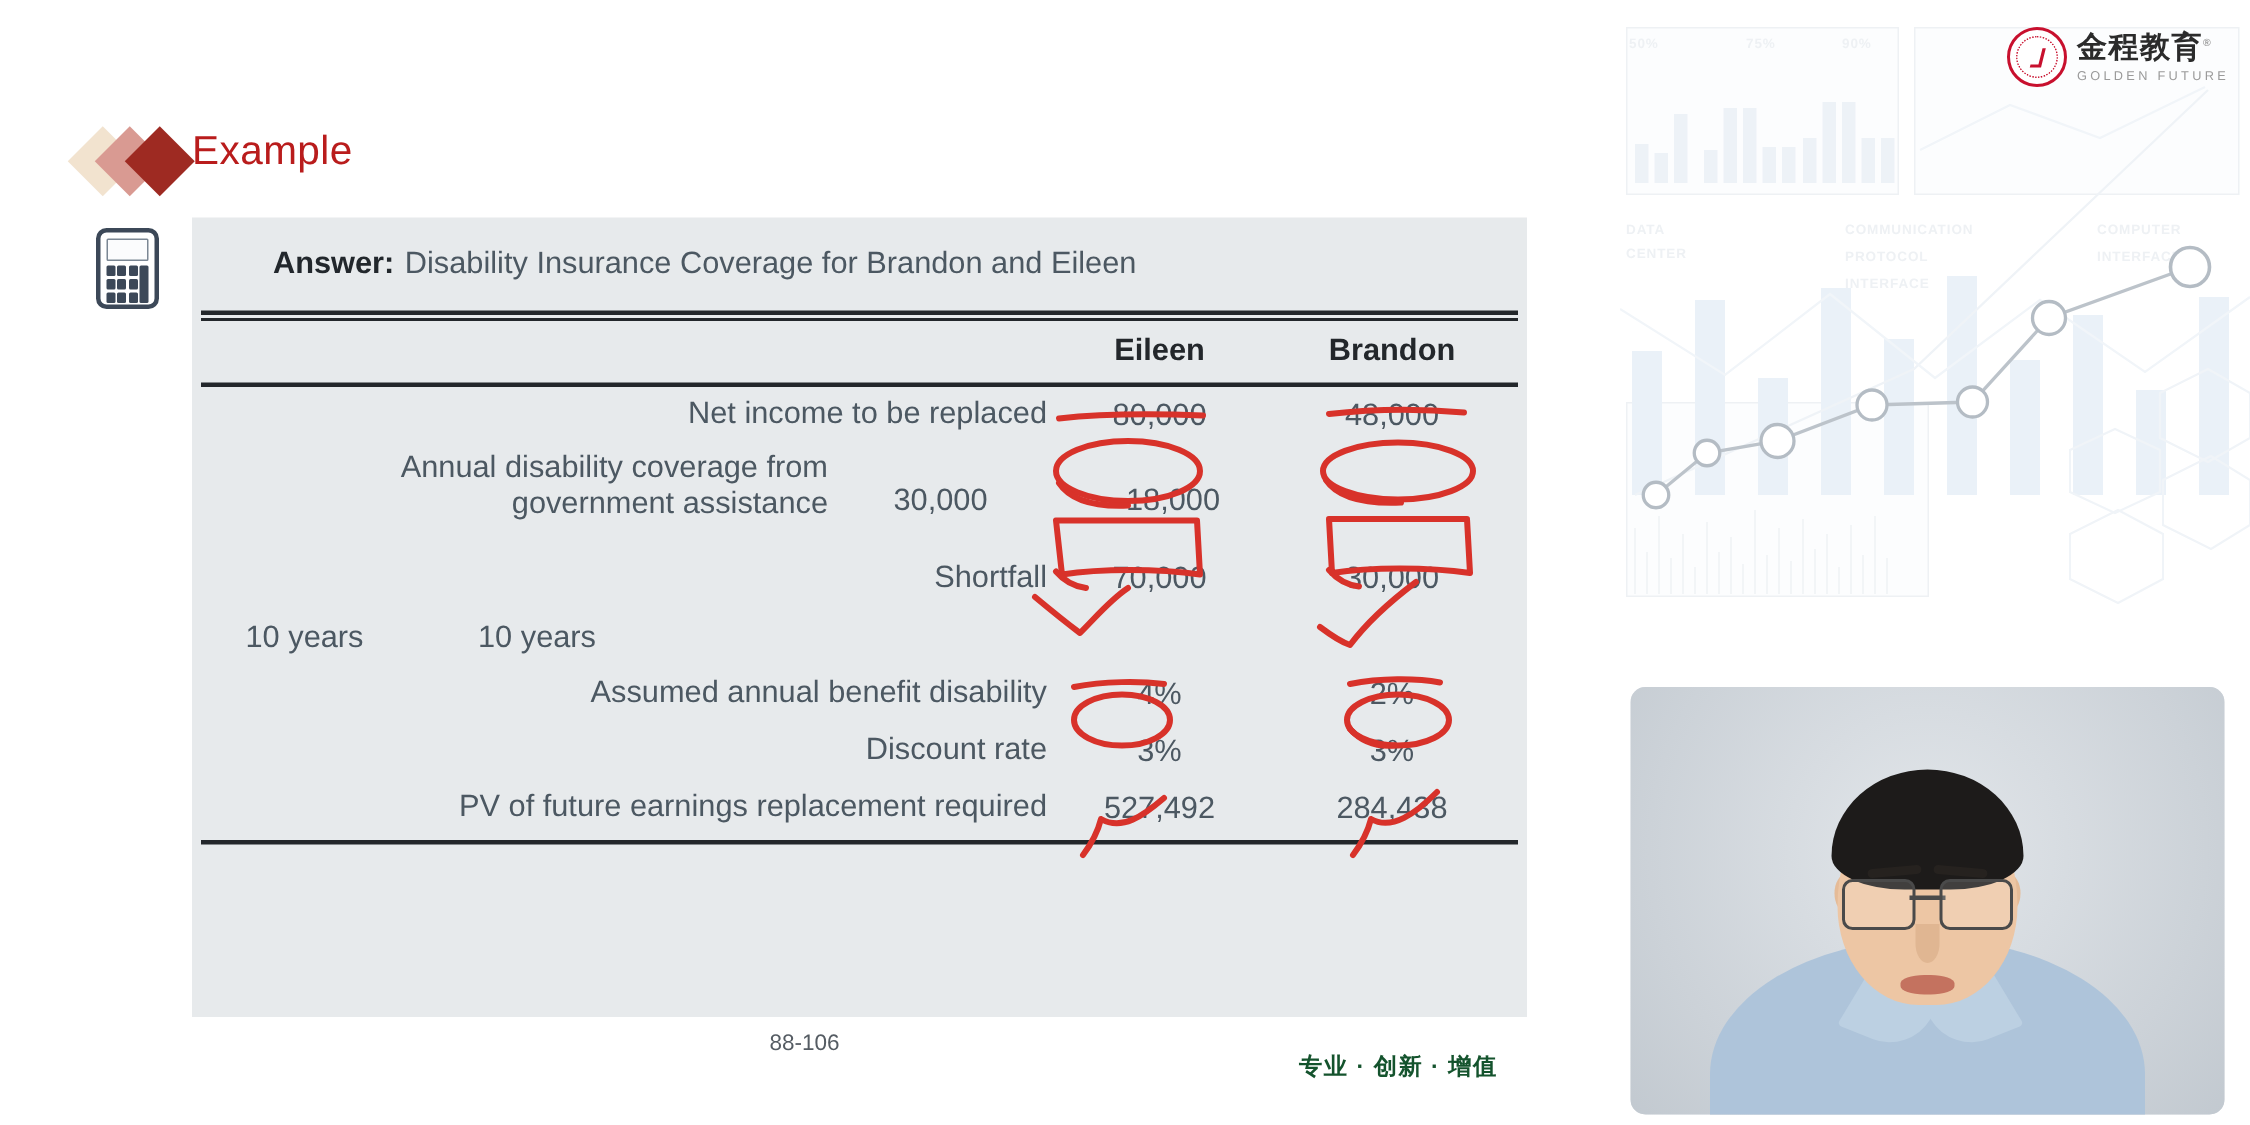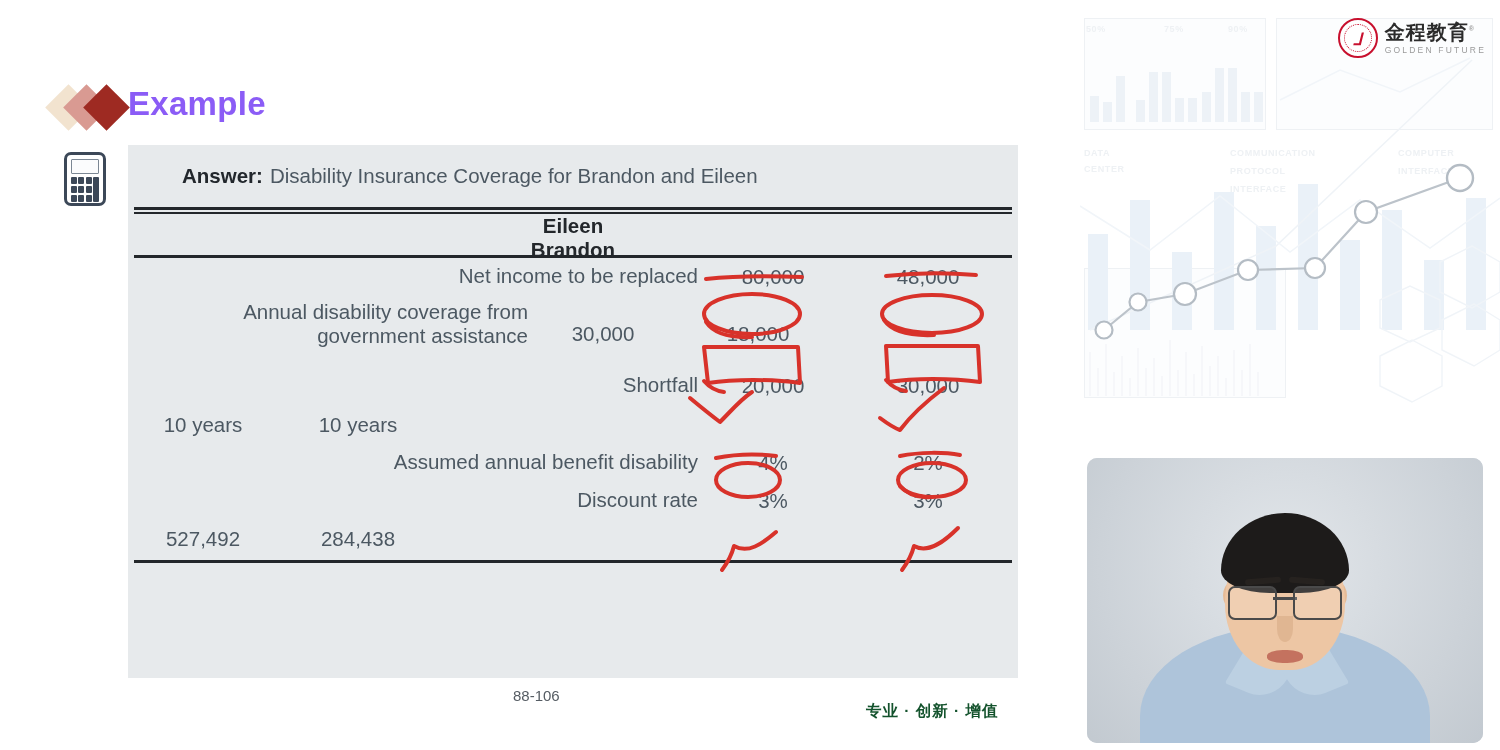--- a/index.html
+++ b/index.html
@@ -16,21 +16,21 @@
   #bg-art .p2{left:196px;top:18px;width:215px;height:110px;}
   #bg-art .p3{left:4px;top:268px;width:200px;height:128px;}
   #bg-art .ghost-text{position:absolute;color:#eef1f4;font-size:9px;letter-spacing:.6px;font-weight:700;}
   #bg-art .barset{position:absolute;bottom:0;display:flex;align-items:flex-end;gap:4px;}
   #bg-art .barset i{display:block;width:9px;background:#edf2f7;}
   #bg-art .bigbars{position:absolute;left:0;top:150px;width:420px;height:180px;display:flex;align-items:flex-end;gap:22px;padding-left:8px;box-sizing:border-box;}
   #bg-art .bigbars i{display:block;width:20px;background:#eaf1f8;}
   #bg-art svg{position:absolute;left:0;top:0;}
 
   
-  #slide-title{position:absolute;left:128px;top:85px;font-size:33px;font-weight:bold;color:#8b5cf6;letter-spacing:.3px;}
+  #slide-title{position:absolute;left:128px;top:85px;font-size:27px;font-weight:normal;color:#b91c1c;letter-spacing:.3px;}
   #diamond-logo{position:absolute;left:50px;top:84px;width:82px;height:50px;}
   #diamond-logo i{position:absolute;top:7px;width:33px;height:33px;transform:rotate(45deg);}
   #diamond-logo .d1{left:2px;background:#f2e3cf;}
   #diamond-logo .d2{left:20px;background:#d99a92;}
   #diamond-logo .d3{left:40px;background:#9e2a22;}
 
   
   #brand{position:absolute;right:14px;top:18px;display:flex;align-items:center;gap:7px;}
   #brand .seal{width:36px;height:36px;border-radius:50%;border:2px solid #c8102e;background:#fff;position:relative;flex:none;}
   #brand .seal:after{content:"";position:absolute;left:4px;top:4px;right:4px;bottom:4px;border-radius:50%;border:1px dotted #c8102e;}
@@ -48,21 +48,21 @@
   #calc-icon .keys b.tall{grid-row:1 / span 3;grid-column:4;}
 
   
   #table-panel{position:absolute;left:128px;top:145px;width:890px;height:533px;background:#e7eaec;}
   #answer-bar{height:62px;display:flex;align-items:center;padding-left:54px;box-sizing:border-box;
      font-size:20.5px;color:#4c5862;}
   #answer-bar b{color:#22272c;margin-right:7px;}
   .rule-thick{height:3px;background:#23272b;margin:0 6px;}
   .rule-thin{height:1.5px;background:#23272b;margin:0 6px;}
 
-  #col-head{display:flex;height:41px;align-items:center;font-size:20.5px;font-weight:bold;color:#23272b;flex-direction:column;}
+  #col-head{display:flex;height:41px;align-items:center;font-size:20.5px;font-weight:bold;color:#23272b;}
   .c-label{width:570px;padding-left:14px;box-sizing:border-box;text-align:right;}
   .c-a{width:150px;text-align:center;}
   .c-b{width:160px;text-align:center;}
 
   .trow{display:flex;align-items:center;font-size:20.5px;color:#4c5862;}
   .trow .c-label{padding-left:14px;line-height:1.18;}
   .trow .c-a,.trow .c-b{color:#4c5862;}
 
   
   #page-num{position:absolute;left:513px;top:687px;font-size:15px;color:#555c63;}
@@ -226,29 +226,29 @@
   </div>
 
   <div class="rule-thick"></div>
 
   <div class="trow" style="height:38px;">
     <div class="c-label">Net income to be replaced</div>
     <div class="c-a">80,000</div>
     <div class="c-b">48,000</div>
   </div>
 
-  <div class="trow" style="height:66px;align-items:flex-start;padding-top:4px;">
+  <div class="trow" style="height:66px;align-items:flex-start;padding-top:4px;padding-left:24px;">
     <div class="c-label" style="max-width:400px;">Annual disability coverage from government assistance</div>
     <div class="c-a" style="padding-top:22px;">30,000</div>
     <div class="c-b" style="padding-top:22px;">18,000</div>
   </div>
 
   <div class="trow" style="height:40px;">
     <div class="c-label">Shortfall</div>
-    <div class="c-a">20,000</div>
+    <div class="c-a">70,000</div>
     <div class="c-b">30,000</div>
   </div>
 
   <div class="trow" style="height:38px;">
     <div class="c-a">10 years</div>
     <div class="c-b">10 years</div>
   </div>
 
   <div class="trow" style="height:38px;">
     <div class="c-label">Assumed annual benefit disability</div>
@@ -256,20 +256,21 @@
     <div class="c-b">2%</div>
   </div>
 
   <div class="trow" style="height:38px;">
     <div class="c-label">Discount rate</div>
     <div class="c-a">3%</div>
     <div class="c-b">3%</div>
   </div>
 
   <div class="trow" style="height:38px;">
+    <div class="c-label">PV of future earnings replacement required</div>
     <div class="c-a">527,492</div>
     <div class="c-b">284,438</div>
   </div>
 
   <div class="rule-thick" style="margin-top:2px;"></div>
 </div>
 
 <svg id="annotations">
   <g fill="none" stroke="#d8322a" stroke-width="4" stroke-linecap="round" stroke-linejoin="round">
 

